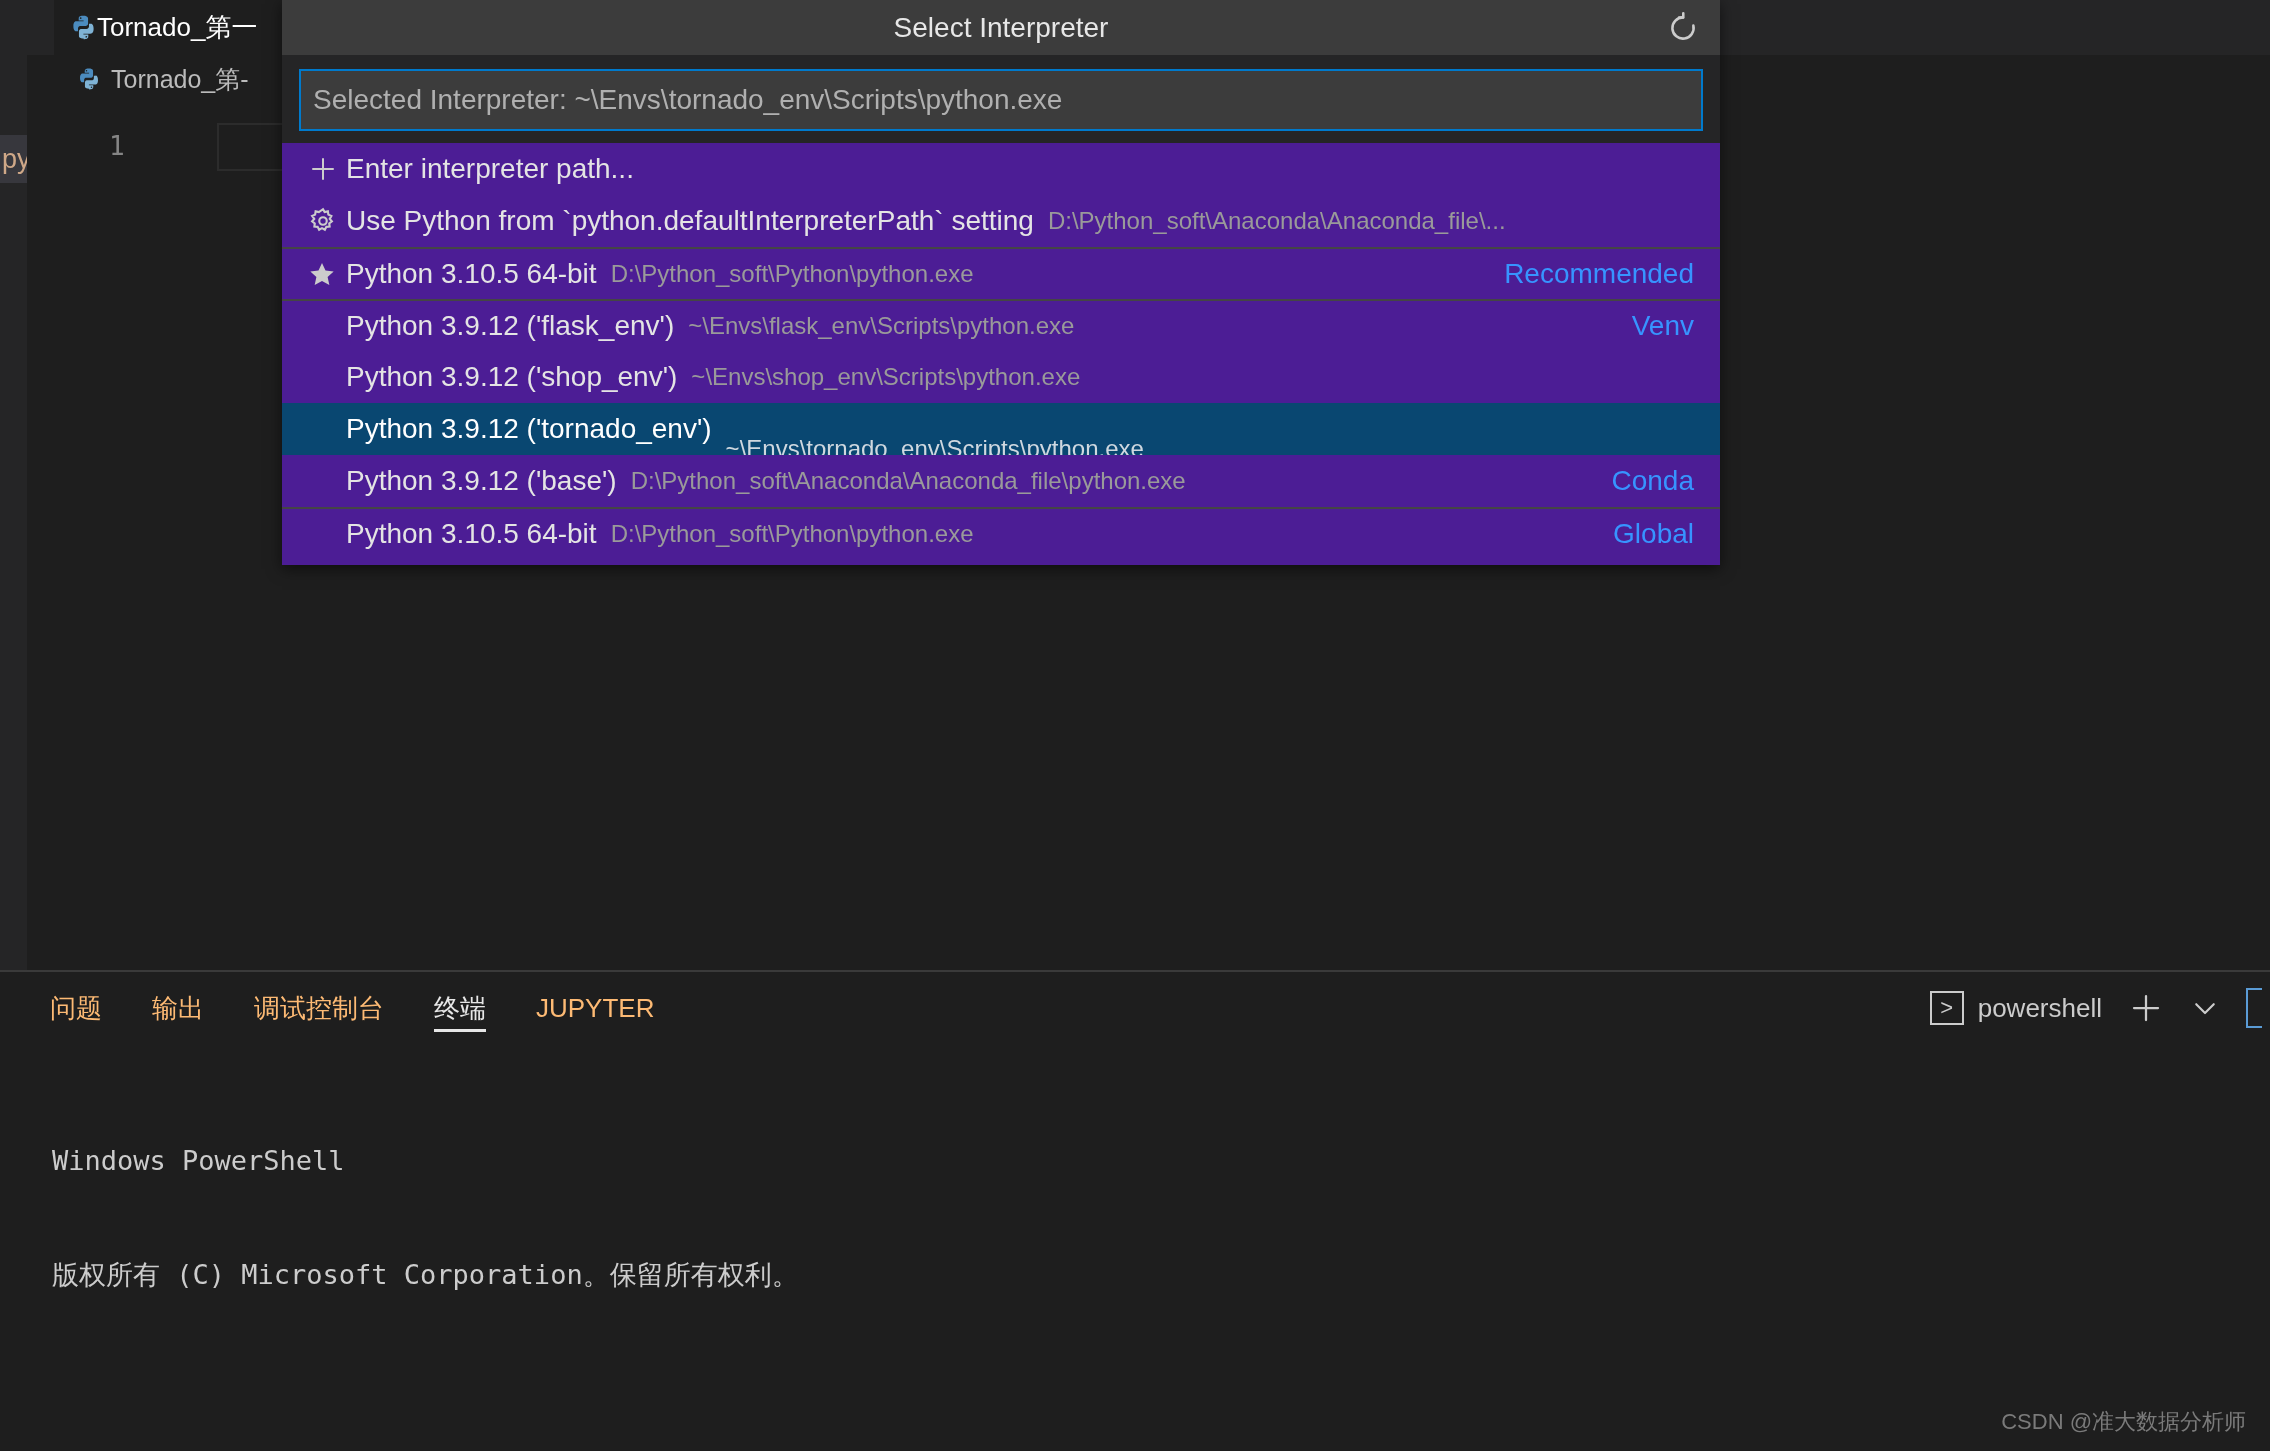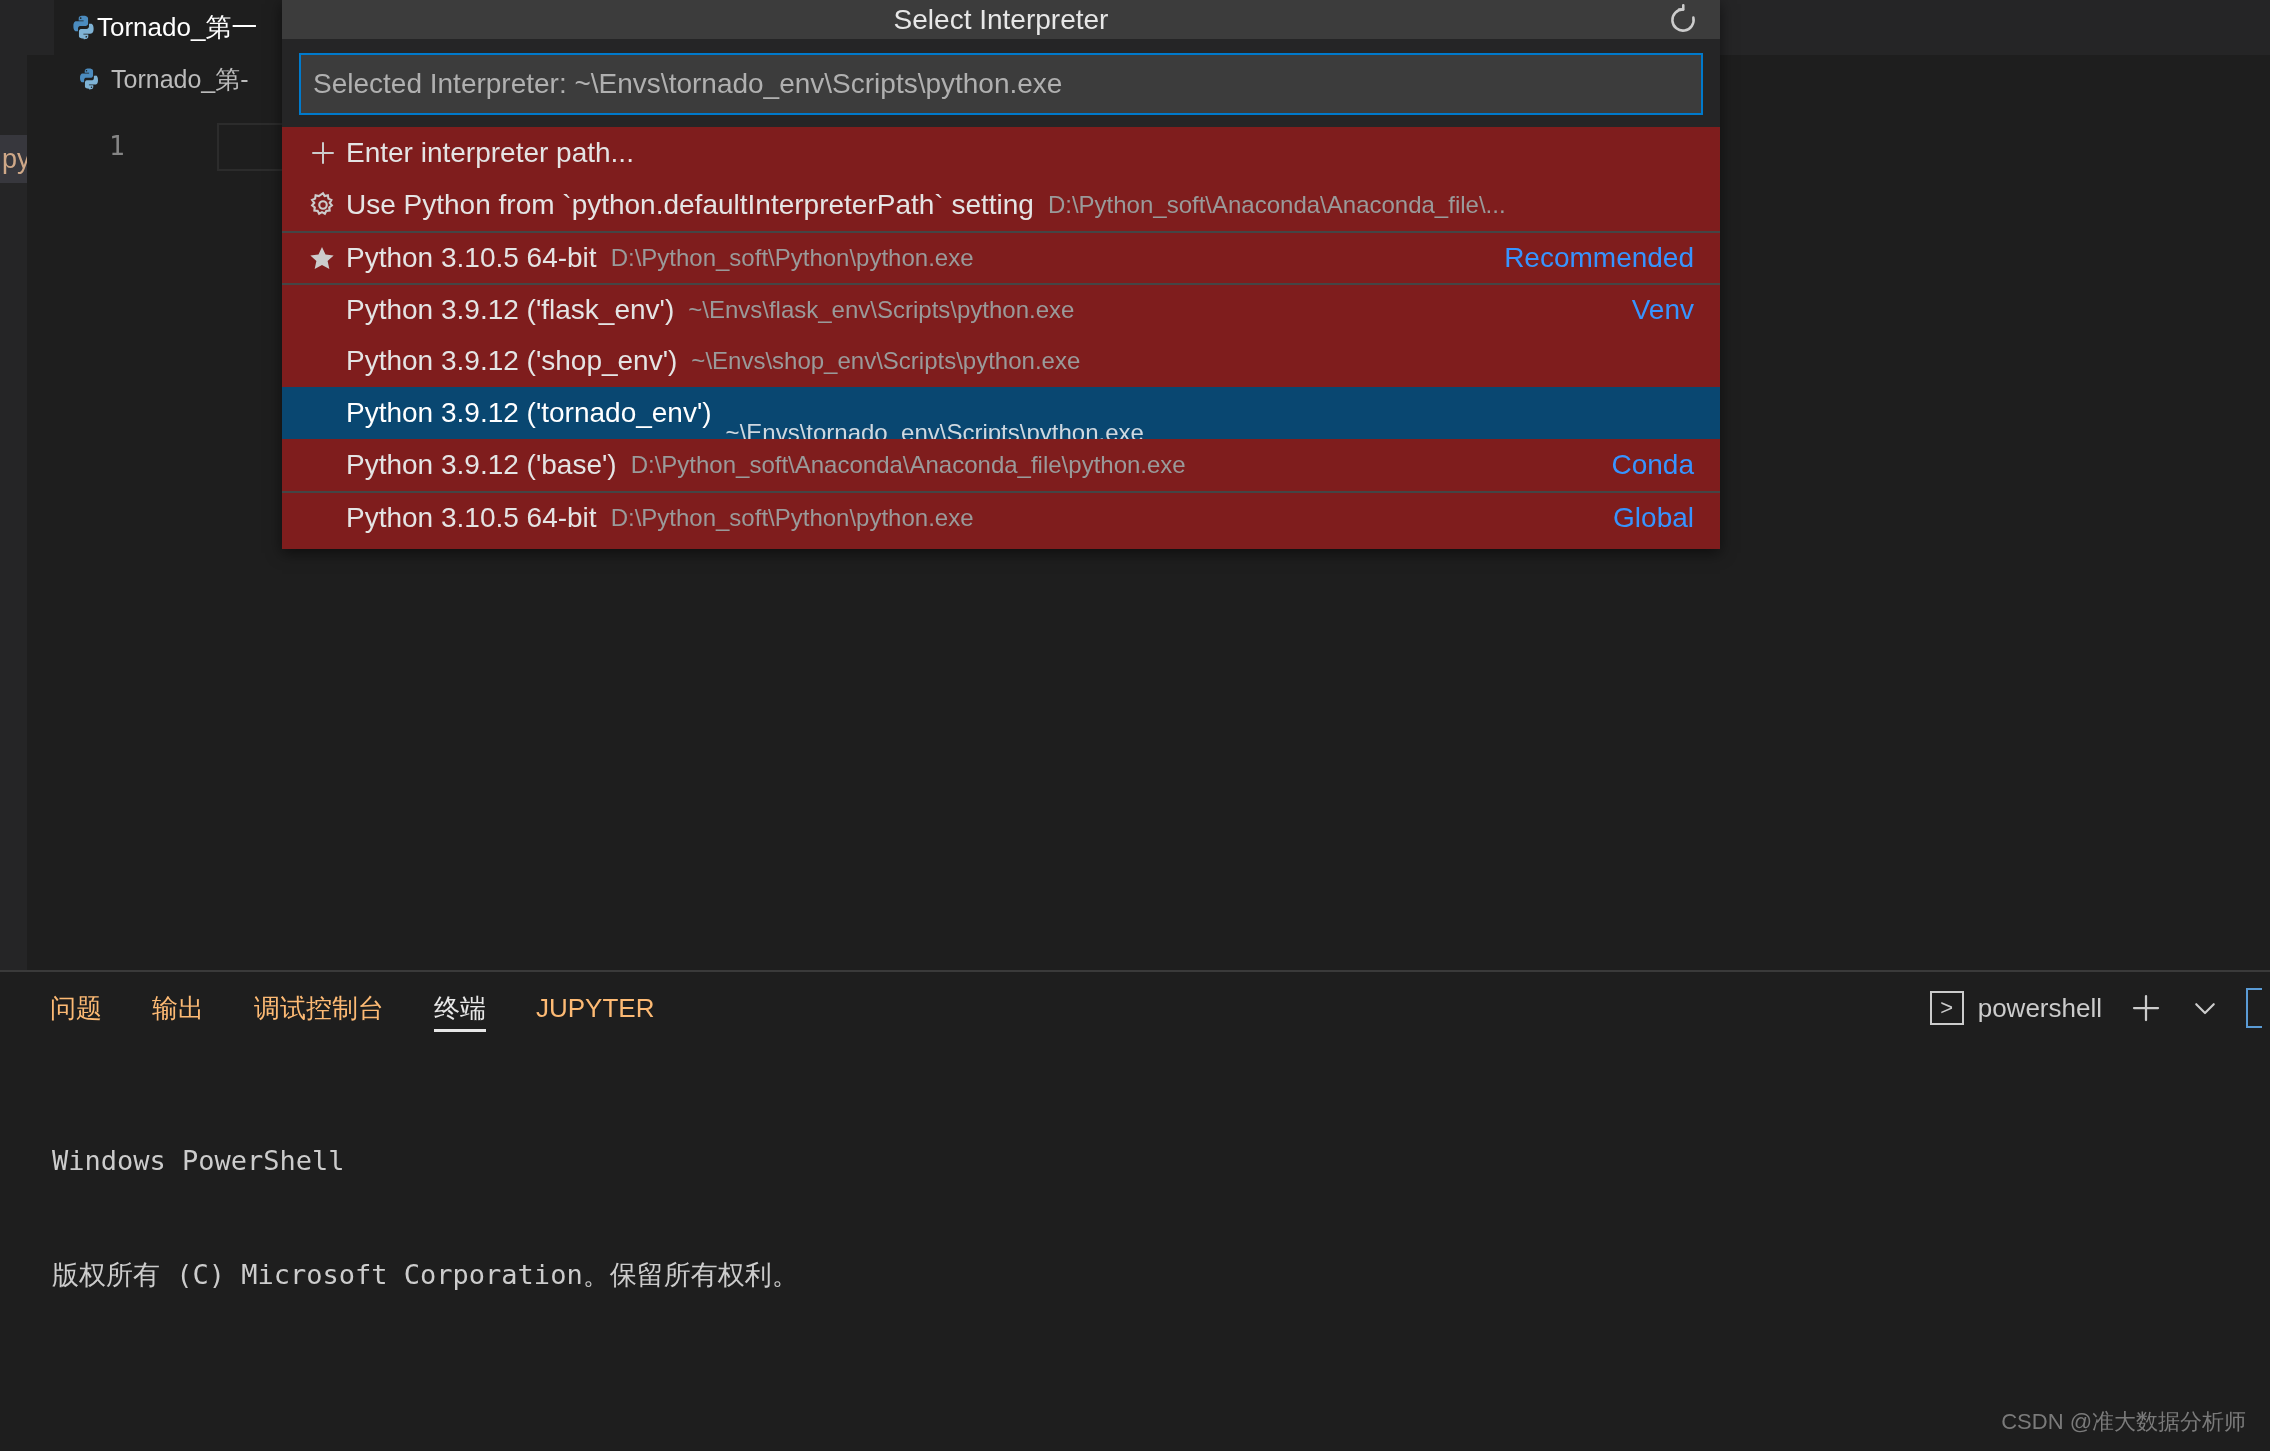--- a/index.html
+++ b/index.html
@@ -59,38 +59,38 @@
   }
 
   
   .quickpick {
     position: absolute; left: 282px; top: 0; width: 1438px;
     background: #252526;
     box-shadow: 0 4px 14px rgba(0,0,0,0.55);
     z-index: 40;
   }
   .qp-title {
-    position: relative; height: 39px; background: #3c3c3c;
+    position: relative; height: 55px; background: #3c3c3c;
     display: flex; align-items: center; justify-content: center;
     color: #e7e7e7; font-size: 28px;
   }
   .qp-refresh {
     position: absolute; right: 20px; top: 50%; transform: translateY(-50%);
     width: 34px; height: 34px; cursor: pointer;
   }
   .qp-inputwrap { background: #252526; padding: 14px 17px 12px 17px; }
   .qp-input {
     width: 100%; height: 62px; background: #3c3c3c;
     border: 2px solid #007acc; outline: none;
     color: #cccccc; font-size: 28px; font-family: "Liberation Sans", sans-serif;
     padding: 0 12px;
   }
   .qp-input::placeholder { color: #b0b0b0; opacity: 1; }
 
-  .qp-list { background: #7f1d1d; padding-bottom: 6px; }
+  .qp-list { background: #4c1d95; padding-bottom: 6px; }
   .qp-row {
     position: relative; display: flex; align-items: center;
     height: 52px; padding: 0 26px 0 26px; white-space: nowrap; overflow: hidden;
     cursor: pointer;
   }
   .qp-row.selected { background: #094771; }
   .qp-row.sep { border-top: 2px solid #454545; }
   .qp-ico { width: 38px; flex: none; display: flex; align-items: center; color: #cccccc; }
   .qp-ico svg { display: block; }
   .qp-label {

